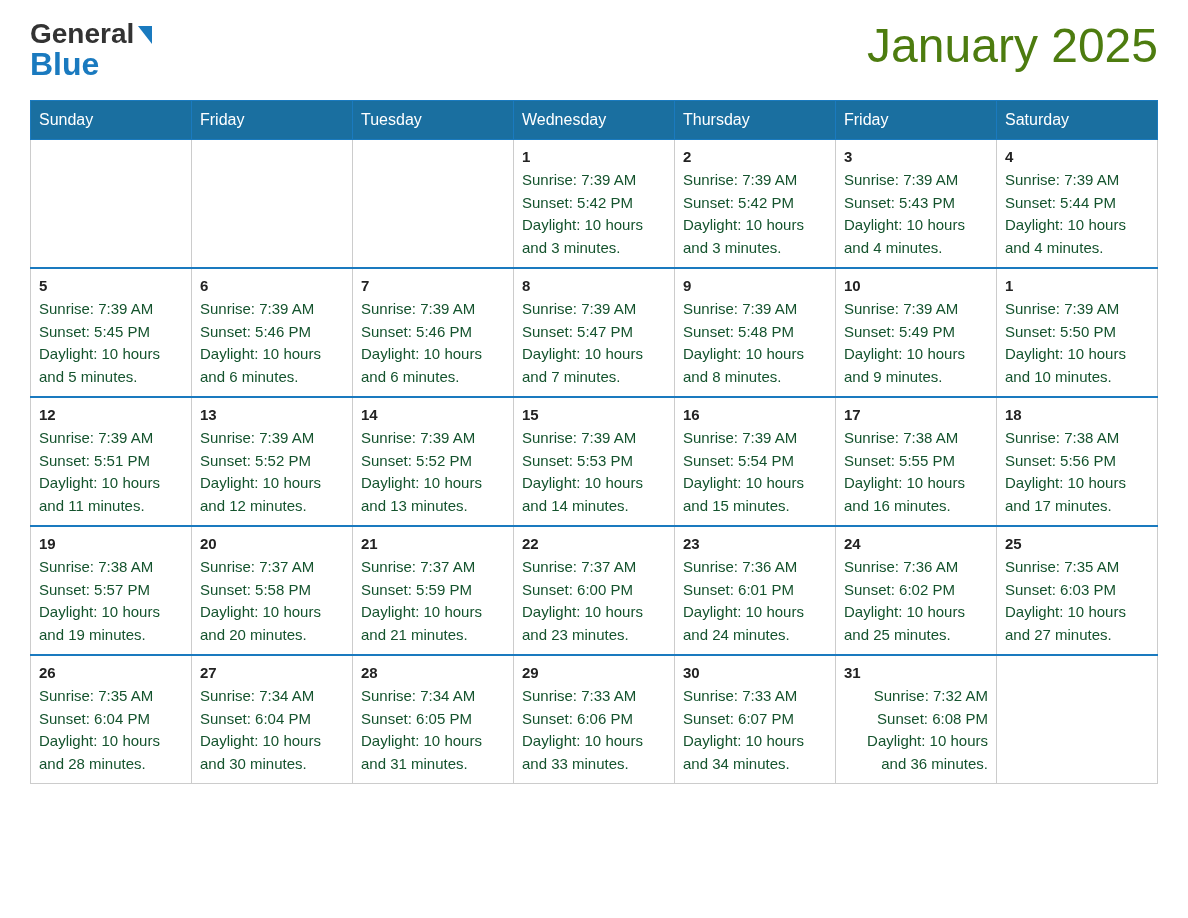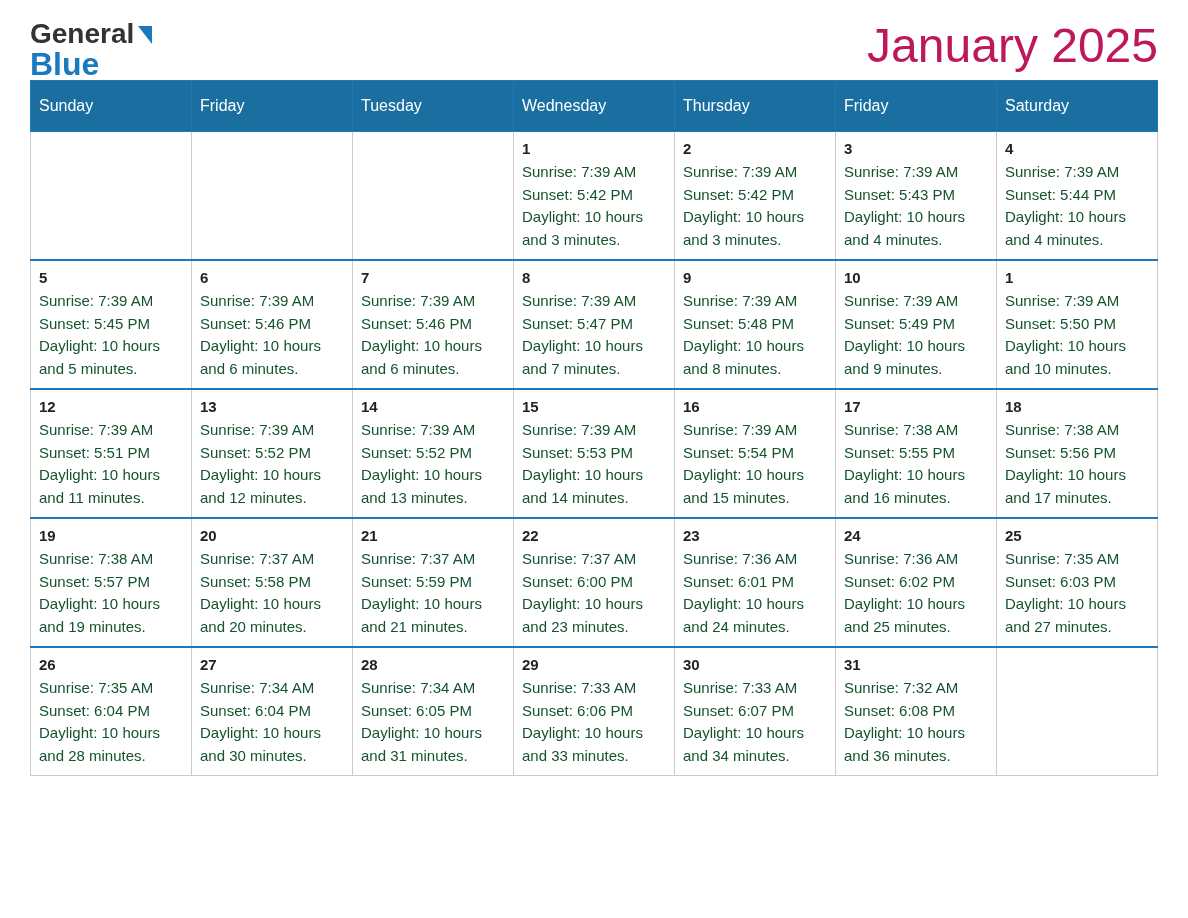--- a/index.html
+++ b/index.html
@@ -7,20 +7,21 @@
       font-family: Arial, sans-serif;
       background: #fff;
       width: 1188px;
       min-height: 918px;
       padding: 20px 30px;
     }
     .header {
       display: flex;
       justify-content: space-between;
       align-items: flex-start;
+      margin-bottom: 20px;
     }
     .logo {
       display: flex;
       flex-direction: column;
       align-items: flex-start;
     }
     .logo-text-general {
       font-size: 28px;
       font-weight: bold;
       color: #333;
@@ -44,37 +45,37 @@
       border-top: 18px solid #1a7abf;
       margin-left: 4px;
       margin-top: 2px;
     }
     .title-section {
       text-align: right;
     }
     .title-section h1 {
       font-size: 48px;
       font-weight: 300;
-      color: #be185d;
+      color: #4d7c0f;
       line-height: 1.1;
     }
     .title-section h2 {
       font-size: 22px;
       font-weight: 400;
       color: #333;
     }
     .calendar {
       width: 100%;
       border-collapse: collapse;
       border: 1px solid #1a7abf;
     }
     .calendar thead tr th {
       background-color: #1a6fa0;
       color: #fff;
-      padding: 16px 8px;
+      padding: 10px 8px;
       font-size: 16px;
       font-weight: normal;
       text-align: left;
       border: 1px solid #1a7abf;
     }
     .calendar tbody tr td {
       vertical-align: top;
       width: 14.28%;
       padding: 8px;
       border: 1px solid #ccc;
@@ -317,20 +318,20 @@
 Daylight: 10 hours and 33 minutes.</div>
         </td>
         <td>
           <span class="day-number">30</span>
           <div class="day-info" style="white-space: pre-line;">Sunrise: 7:33 AM
 Sunset: 6:07 PM
 Daylight: 10 hours and 34 minutes.</div>
         </td>
         <td>
           <span class="day-number">31</span>
-          <div class="day-info" style="white-space: pre-line;">Sunrise: 7:32 AM
+          <div class="day-info" style="white-space: pre-line; text-align: right;">Sunrise: 7:32 AM
 Sunset: 6:08 PM
 Daylight: 10 hours and 36 minutes.</div>
         </td>
         <td class="empty-cell"></td>
       </tr>
     </tbody>
 </table>
 
 </body></html>

